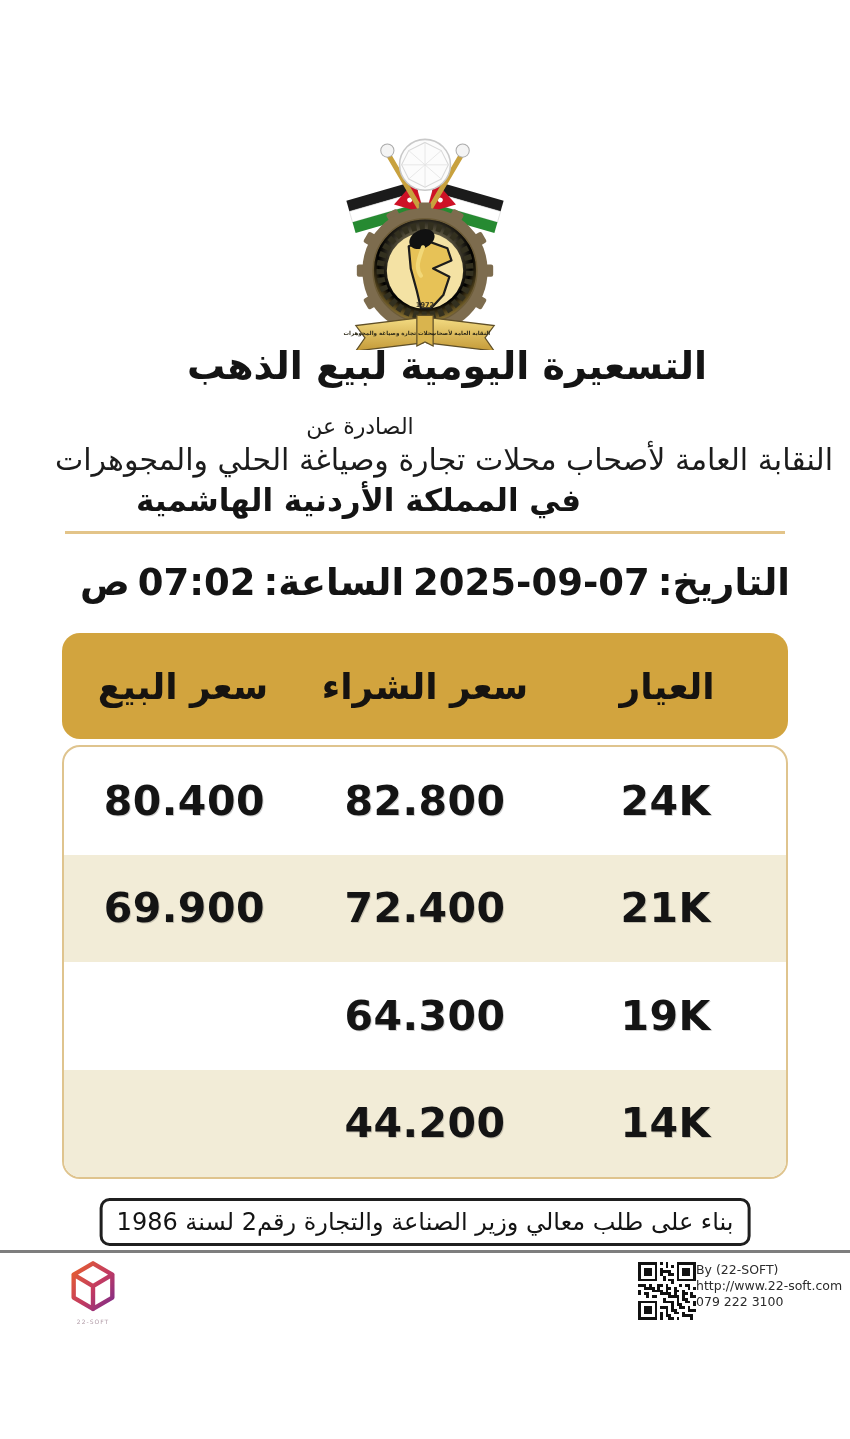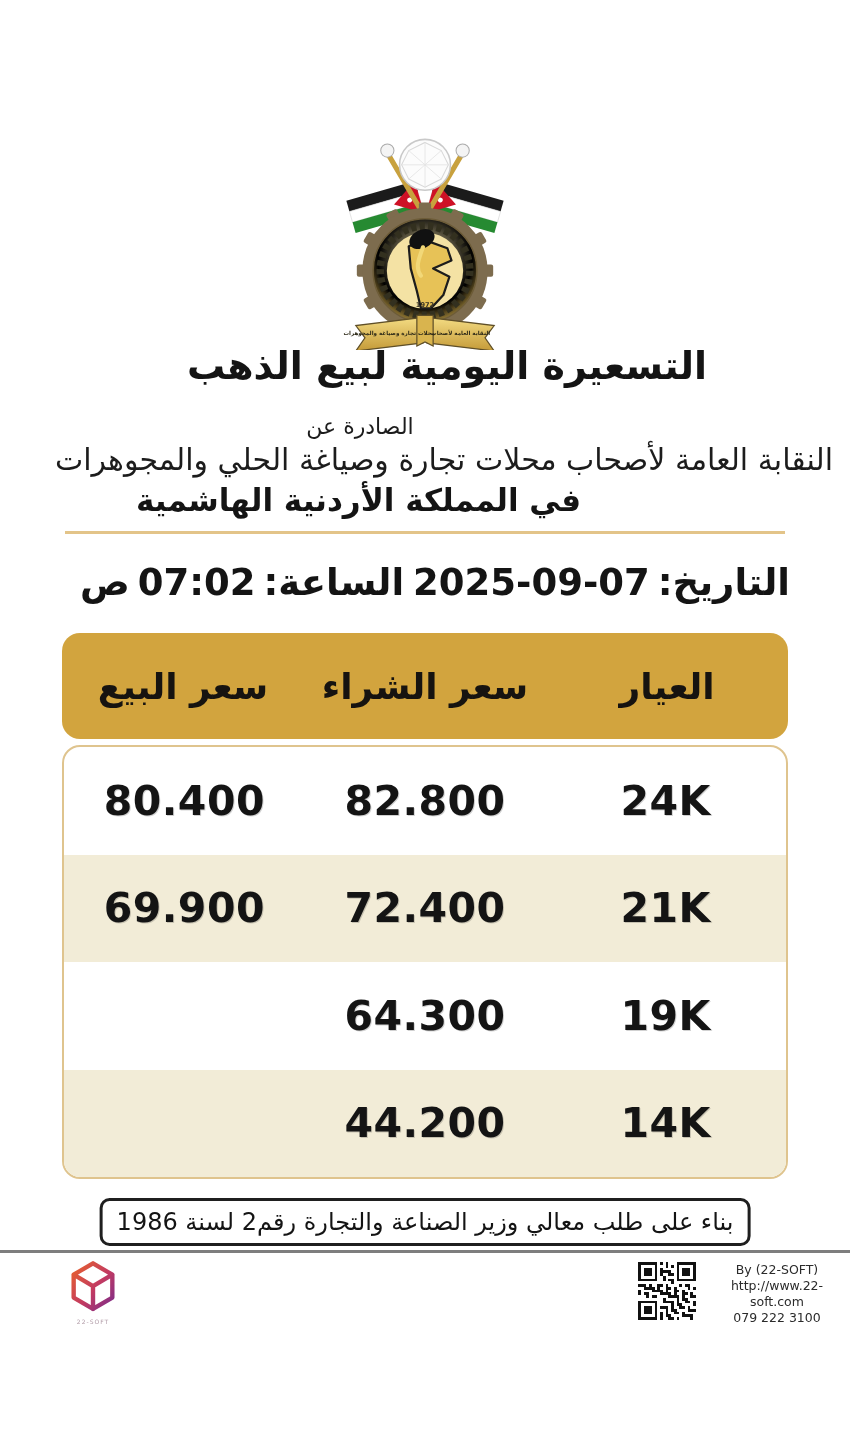--- a/index.html
+++ b/index.html
@@ -59,21 +59,21 @@
   }
 
   .footer-line { top:1250px; left:0; width:850px; height:3px; background:#7E7E7E; }
 
   
   .brand { left:64px; top:1258px; width:58px; text-align:center; }
   .brand-caption { font-size:6px; color:#b09aa6; letter-spacing:1px; margin-top:-2px; }
 
   .credit { left:638px; top:1262px; display:flex; align-items:flex-start; }
   .credit-qr { width:58px; height:58px; }
-  .credit-text { margin-left:8px; font-size:12.5px; line-height:16px; color:#2b2b2b; font-weight:500;text-align:center; }
+  .credit-text { font-size:12.5px; line-height:16px; color:#2b2b2b; font-weight:500; }
 </style>
 </head>
 <body>
 
 <svg class="abs emblem" viewBox="0 0 200 228">
   <defs>
     <radialGradient id="gGold" cx="50%" cy="40%" r="65%">
       <stop offset="0%" stop-color="#F8E7AE"></stop>
       <stop offset="70%" stop-color="#E3C univ268"></stop>
       <stop offset="100%" stop-color="#CDA949"></stop>

